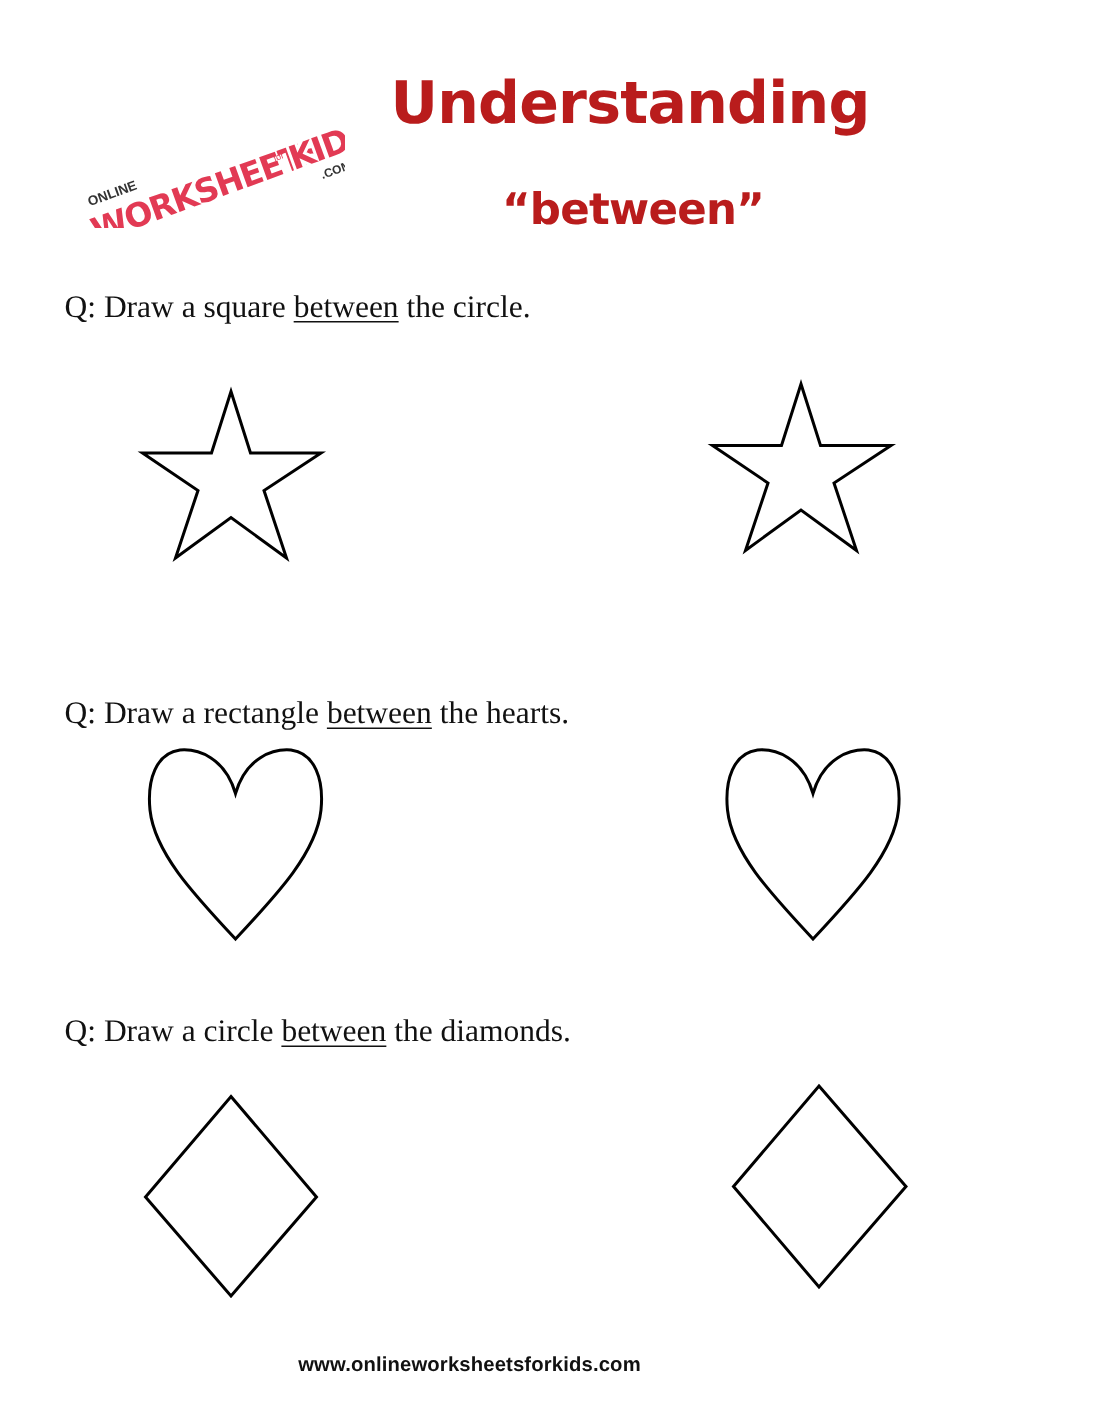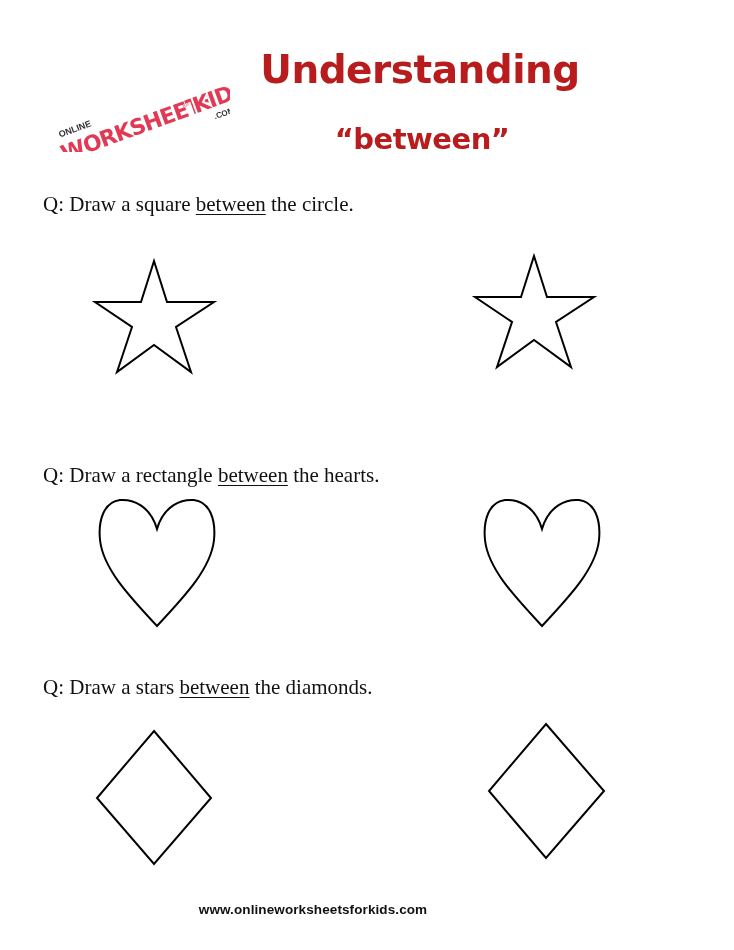--- a/index.html
+++ b/index.html
@@ -76,21 +76,21 @@
 <div class="title title-line1">Understanding</div>
 <div class="title title-line2">“between”</div>
 
 <div class="question q1">
   <span>Q: Draw a square </span><span class="u">between</span><span> the circle.</span>
 </div>
 <div class="question q2">
   <span>Q: Draw a rectangle </span><span class="u">between</span><span> the hearts.</span>
 </div>
 <div class="question q3">
-  <span>Q: Draw a stars </span><span class="u">between</span><span> the diamonds.</span>
+  <span>Q: Draw a circle </span><span class="u">between</span><span> the diamonds.</span>
 </div>
 
 <svg class="shapes" viewBox="0 0 734 950" xmlns="http://www.w3.org/2000/svg">
 
   <polygon class="shape" points="154,261 167,302 214,302 176,327 191,372 154,345 117,372 132,327 95,302 141,302"></polygon>
   <polygon class="shape" points="534,256 547,297 594,297 556,322 571,367 534,340 497,367 512,322 475,297 521,297"></polygon>
 
   <path class="shape" d="M157,529 C150,505 132,499 120,500 C104,502 98,520 100,540 C103,568 128,595 157,626 C186,595 211,568 214,540 C216,520 210,502 194,500 C182,499 164,505 157,529 Z"></path>
   <path class="shape" d="M542,529 C535,505 517,499 505,500 C489,502 483,520 485,540 C488,568 513,595 542,626 C571,595 596,568 599,540 C601,520 595,502 579,500 C567,499 549,505 542,529 Z"></path>
 

